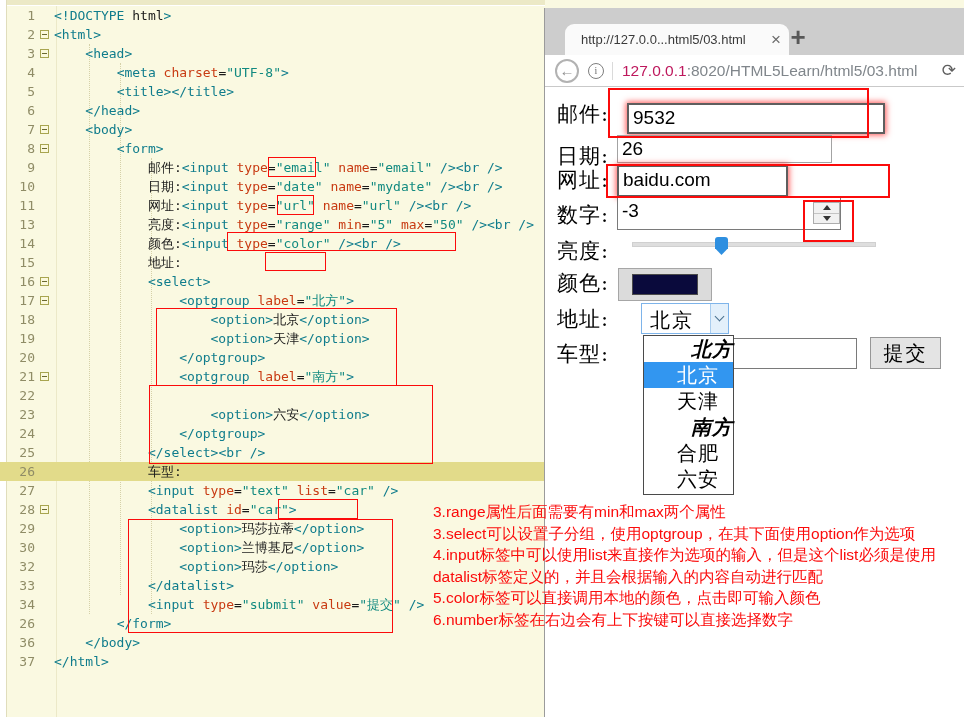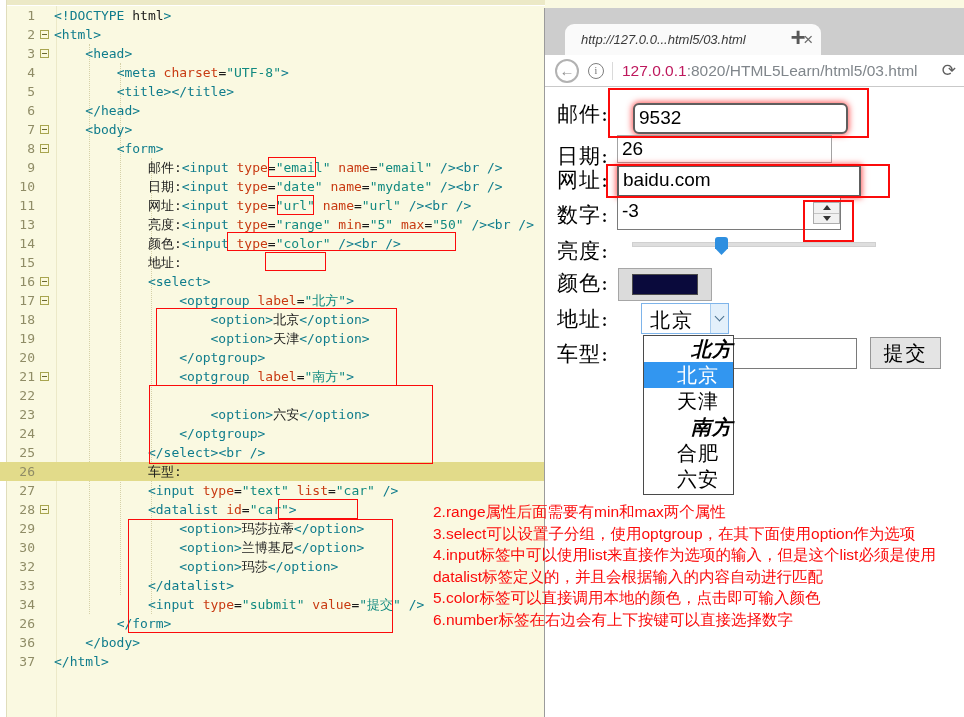--- a/index.html
+++ b/index.html
@@ -23,22 +23,22 @@
   .codetxt { color:#1A1A1A; flex:none; }
   .codetxt .t { color:#0F7C8C; }
   .codetxt .a { color:#C83A12; }
   .codetxt .v { color:#128A80; }
   .redbox { position:absolute; border:2px solid var(--red); pointer-events:none; z-index:40; }
   .redbox.thin { border-width:1px; }
 
   
   .browser { position:absolute; left:544px; top:8px; width:420px; height:709px; background:#FFFFFF; border-left:1px solid #9B9B9B; }
   .tabstrip { position:absolute; left:0; top:0; width:100%; height:47px; background:#CDCDCD; }
-  .tab { position:absolute; left:20px; top:16px; width:256px; height:31px; background:#FAFAFA; border-radius:9px 9px 0 0;
-         display:flex; align-items:center; padding:0 8px 0 16px;font-style:italic; }
+  .tab { position:absolute; left:20px; top:16px; width:224px; height:31px; background:#FAFAFA; border-radius:9px 9px 0 0;
+         display:flex; align-items:center; padding:0 8px 0 16px; }
   .tab-title { font-size:13px; color:#3A3A3A; white-space:nowrap; flex:1; }
   .tab-close { font-size:17px; color:#6B6B6B; margin-left:4px; line-height:1; }
   .newtab { position:absolute; left:240px; top:14px; width:26px; height:30px; font-size:26px; font-weight:bold; color:#585858;
             text-align:center; line-height:30px; }
   .addressbar { position:absolute; left:0; top:47px; width:100%; height:32px; background:#FFFFFF; border-bottom:1px solid #C9C9C9;
                 display:flex; align-items:center; padding:0 8px 0 10px; }
   .back-circle { width:24px; height:24px; border:2px solid #B2B2B2; border-radius:50%; color:#8F8F8F;
                  display:flex; align-items:center; justify-content:center; font-size:15px; font-weight:bold; flex:none; }
   .info-circle { width:16px; height:16px; border:1px solid #7E7E7E; border-radius:50%; color:#6E6E6E; margin-left:9px;
                  display:flex; align-items:center; justify-content:center; font-size:10px; font-family:"Liberation Serif", serif; flex:none; }
@@ -161,27 +161,27 @@
       <div class="url-sep"></div>
       <div class="url-text">
         <span class="url-host">127.0.0.1</span><span class="url-rest">:8020/HTML5Learn/html5/03.html</span>
       </div>
       <div class="reload">⟳</div>
     </div>
 
     <div class="page">
 
       <div class="flabel" style="top:13px;">邮件:</div>
-      <div class="tinput invalid" style="left:88px;top:16px;width:215px;height:31px;border-radius:6px;">9532</div>
+      <div class="tinput invalid" style="left:82px;top:16px;width:258px;height:31px;">9532</div>
 
       <div class="flabel" style="top:55px;">日期:</div>
       <div class="tinput plain" style="left:72px;top:48px;width:215px;height:28px;">26</div>
 
       <div class="flabel" style="top:79px;">网址:</div>
-      <div class="tinput invalid" style="left:72px;top:78px;width:244px;height:32px;">baidu.com</div>
+      <div class="tinput invalid" style="left:72px;top:78px;width:171px;height:32px;">baidu.com</div>
 
       <div class="flabel" style="top:114px;">数字:</div>
       <div class="tinput numbox" style="left:72px;top:110px;width:224px;height:33px;">-3</div>
       <div class="spinner">
         <div class="spin-cell">
             <div class="tri-up"></div>
           </div>
         <div class="spin-cell">
             <div class="tri-dn"></div>
           </div>
@@ -217,20 +217,20 @@
           <div class="opt">六安</div>
         </div>
 
       <div class="redbox" style="left:63px;top:1px;width:261px;height:50px;"></div>
       <div class="redbox" style="left:61px;top:77px;width:284px;height:34px;"></div>
       <div class="redbox" style="left:258px;top:113px;width:51px;height:42px;"></div>
     </div>
   </div>
 
   <div class="notes" id="notes">
-      <div>2.range属性后面需要有min和max两个属性</div>
+      <div>3.range属性后面需要有min和max两个属性</div>
       <div>3.select可以设置子分组，使用optgroup，在其下面使用option作为选项</div>
       <div>4.input标签中可以使用list来直接作为选项的输入，但是这个list必须是使用datalist标签定义的，并且会根据输入的内容自动进行匹配</div>
       <div>5.color标签可以直接调用本地的颜色，点击即可输入颜色</div>
       <div>6.number标签在右边会有上下按键可以直接选择数字</div>
     </div>
 
 </div>
 
 </body></html>

